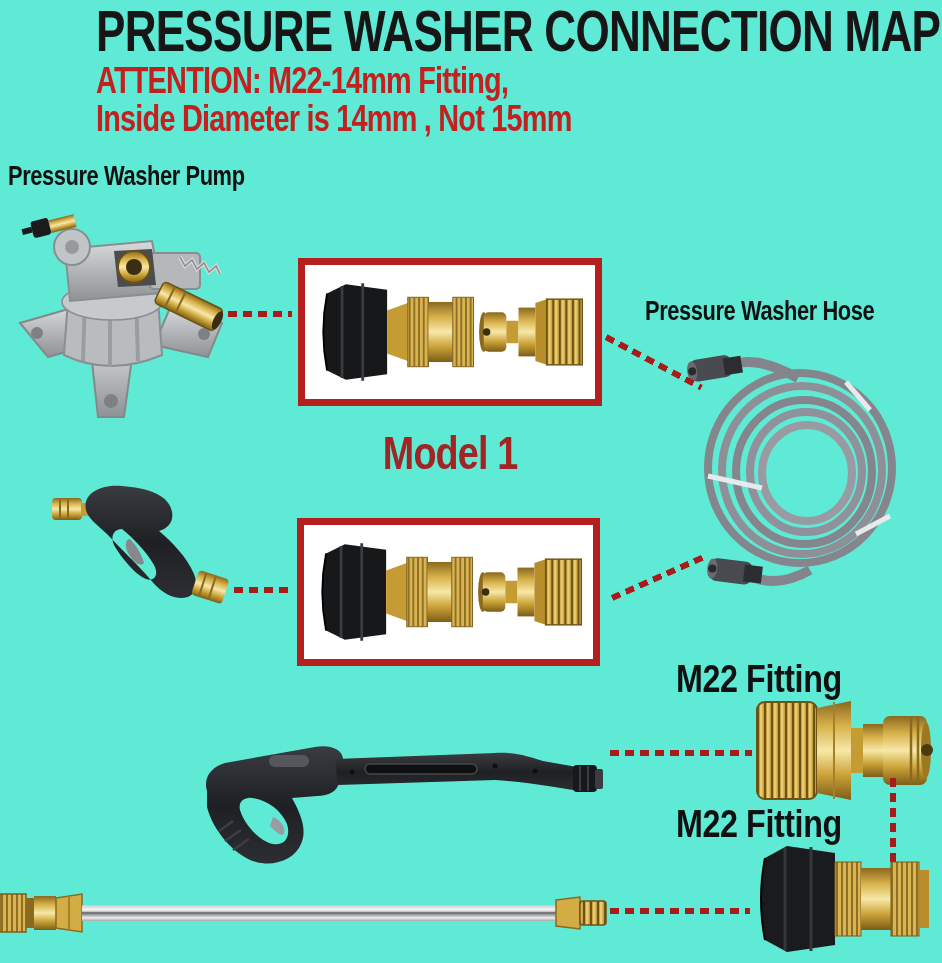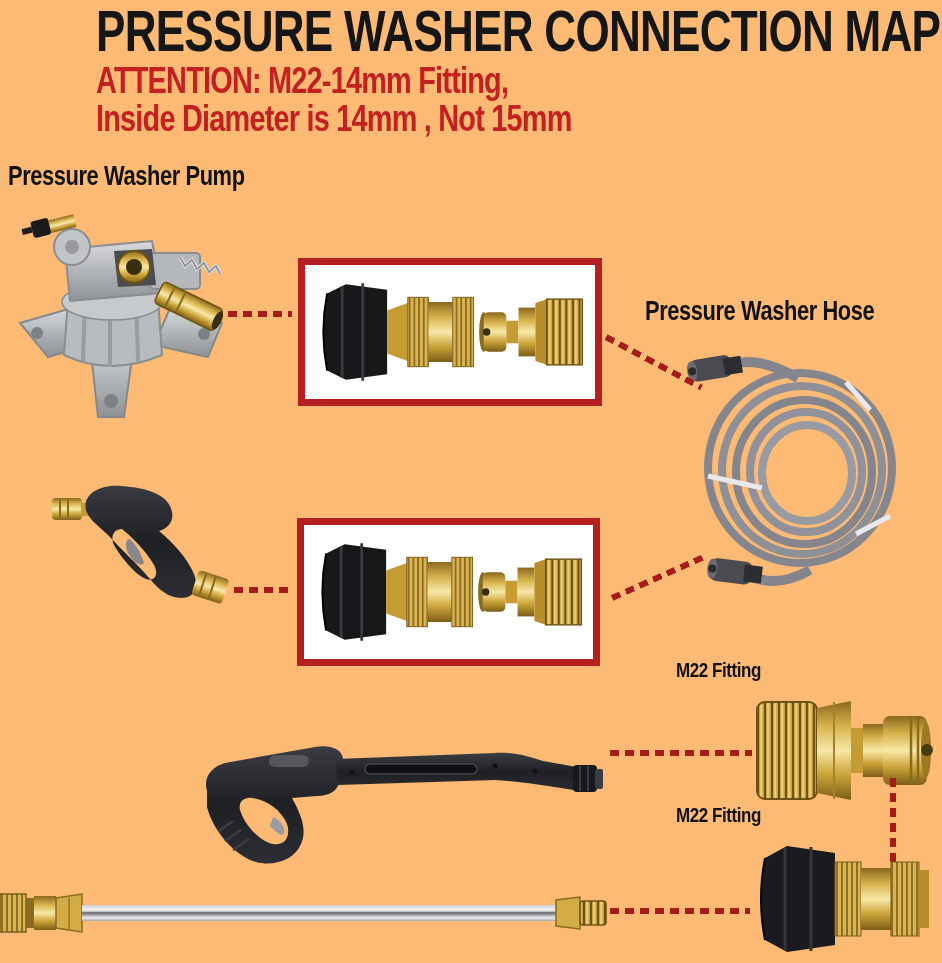--- a/index.html
+++ b/index.html
@@ -1,33 +1,33 @@
 <!DOCTYPE html>
 <html><head>
 <meta charset="utf-8">
 <style>
   html,body{margin:0;padding:0;background:#ffffff;}
   .canvas{
     position:relative;width:942px;height:963px;overflow:hidden;
-    background:#fdba74;font-family:"Liberation Sans", sans-serif;
+    background:#5eead4;font-family:"Liberation Sans", sans-serif;
   }
   .abs{position:absolute;}
   .cond{display:inline-block;transform:scaleX(0.78);transform-origin:left top;white-space:nowrap;}
   .cond-c{display:inline-block;transform:scaleX(0.82);transform-origin:center top;white-space:nowrap;}
   .title{
     left:96px;top:2px;font-weight:700;font-size:58px;letter-spacing:-1px;
     color:#161616;line-height:1.0;
   }
   .title .cond{transform:scaleX(0.76);}
   .attention{
     left:96px;top:62px;font-weight:700;font-size:37px;letter-spacing:-1px;
     color:#c32020;line-height:1.03;
   }
   .part-label{font-weight:700;font-size:28px;letter-spacing:-0.5px;color:#111;line-height:1;}
-  .small-label{font-weight:700;font-size:20px;letter-spacing:-0.5px;color:#111;line-height:1;}
+  .small-label{font-weight:700;font-size:38px;letter-spacing:-0.5px;color:#111;line-height:1;}
   .model-label{font-weight:700;font-size:46px;letter-spacing:-1px;color:#a32424;line-height:1;}
   .redbox{
     border:7px solid #b51f1f;background:#ffffff;box-sizing:border-box;
     display:flex;align-items:center;justify-content:center;
   }
   .dash-h{height:6px;background:repeating-linear-gradient(90deg,#a81b1b 0 9px,transparent 9px 15px);}
   .dash-v{width:6px;background:repeating-linear-gradient(180deg,#a81b1b 0 9px,transparent 9px 15px);}
   .rot{transform-origin:left center;}
   svg{display:block;}
 </style>
@@ -134,20 +134,23 @@
     </g>
   </svg>
 
   <div class="abs dash-h" style="left:228px;top:311px;width:64px"></div>
 
   <div class="abs redbox" style="left:298px;top:258px;width:304px;height:148px">
     <svg width="282" height="122" viewBox="0 0 290 130">
       <use href="#sym-fitting-pair"></use>
     </svg>
   </div>
+  <div class="abs" style="left:298px;top:430px;width:304px;text-align:center">
+    <span class="cond-c model-label">Model 1</span>
+  </div>
 
   <div class="abs part-label" style="left:645px;top:297px">
     <span class="cond">Pressure Washer Hose</span>
   </div>
   <svg class="abs" style="left:660px;top:348px" width="242" height="258" viewBox="0 0 242 258">
     <path d="M138,30 C105,12 84,10 64,20" stroke="#84858c" stroke-width="10" fill="none"></path>
     <path d="M150,222 C122,238 102,234 84,226" stroke="#84858c" stroke-width="10" fill="none"></path>
     <ellipse cx="140" cy="120" rx="92" ry="95" stroke="#85868d" stroke-width="8" fill="none"></ellipse>
     <ellipse cx="142" cy="122" rx="80" ry="84" stroke="#8f9097" stroke-width="8" fill="none"></ellipse>
     <ellipse cx="144" cy="124" rx="68" ry="72" stroke="#85868d" stroke-width="8" fill="none"></ellipse>

